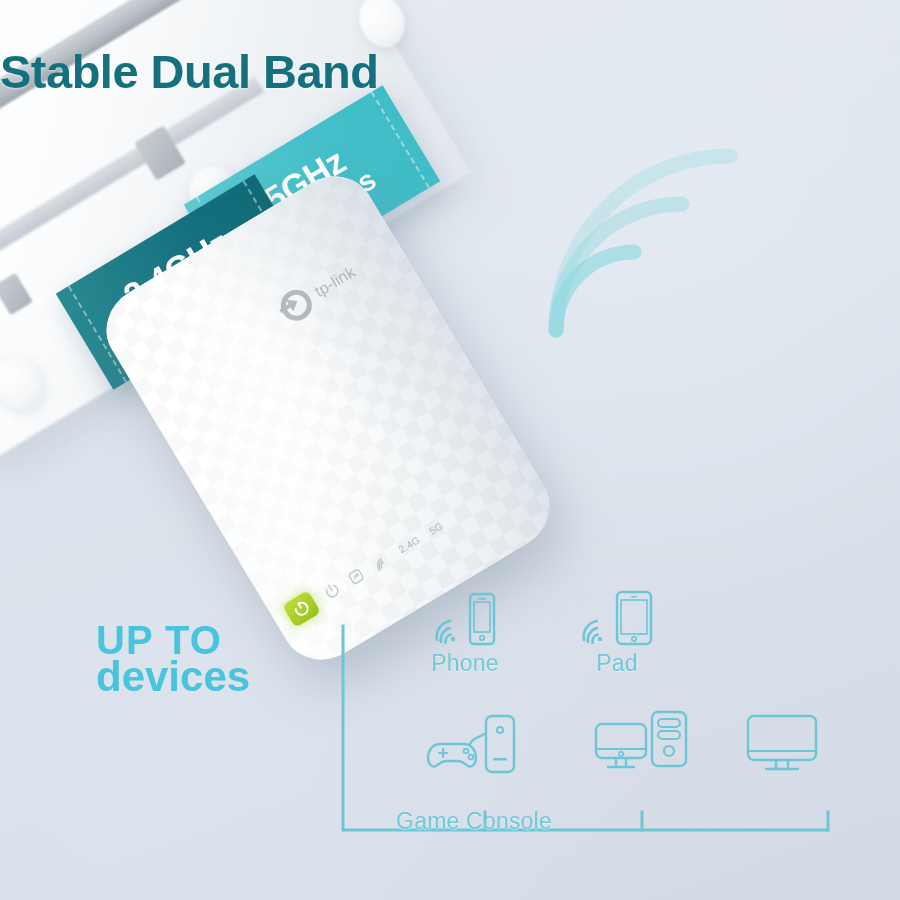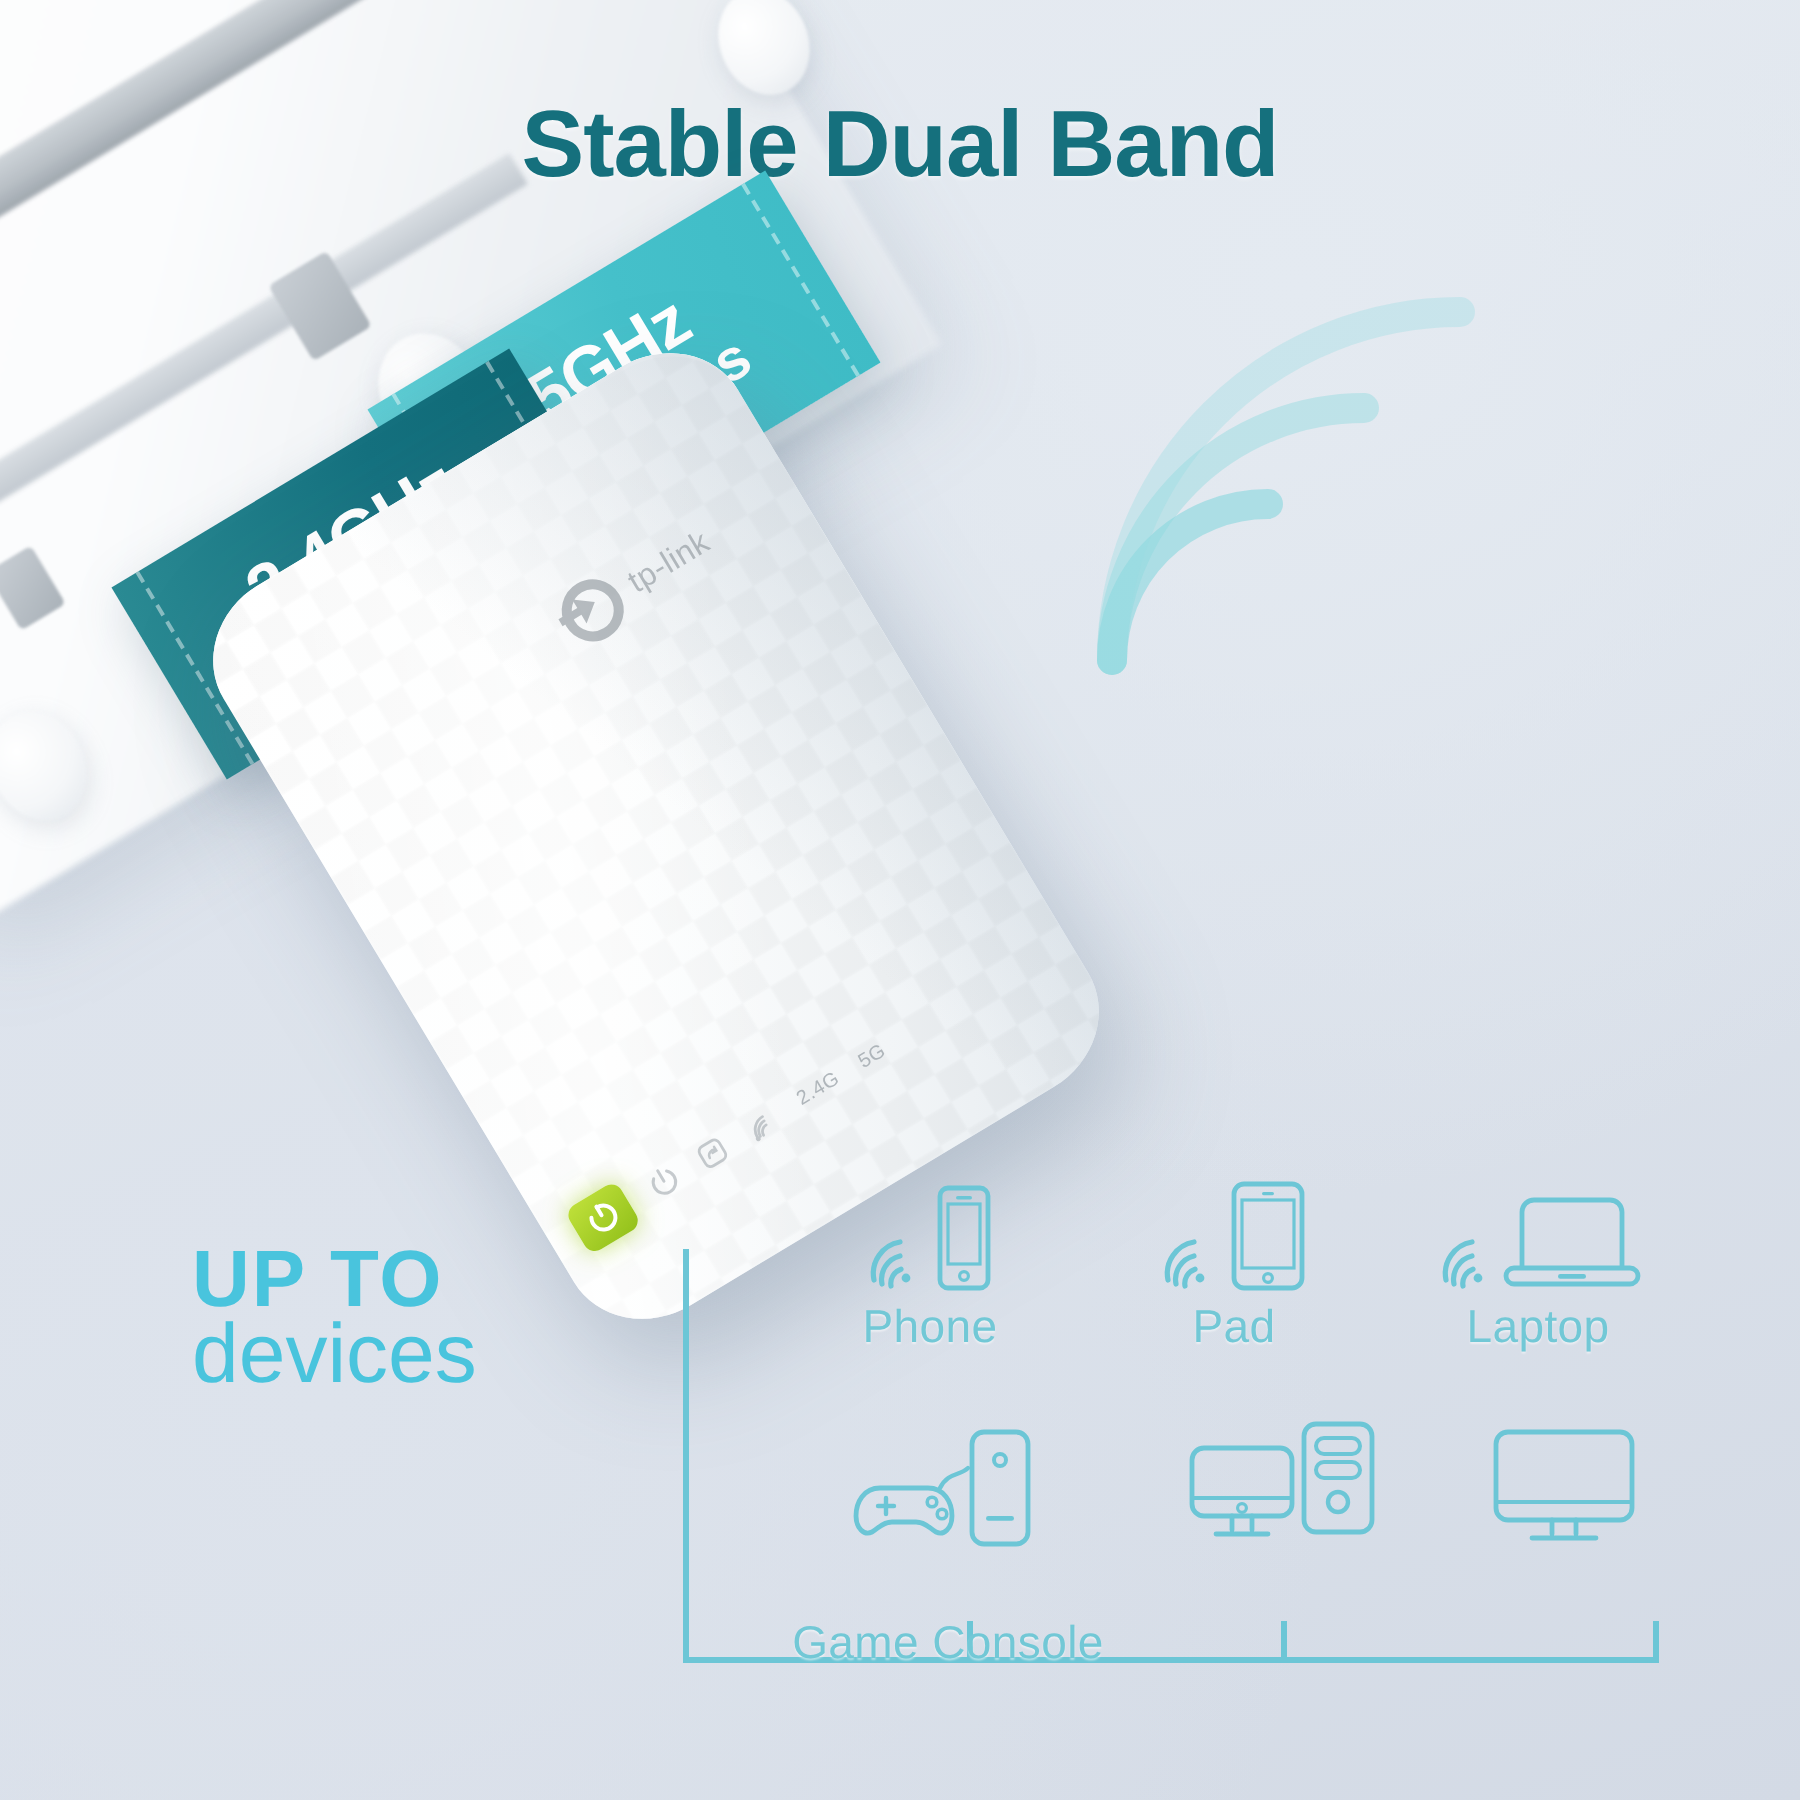--- a/index.html
+++ b/index.html
@@ -45,21 +45,21 @@
   .blob.b3{left:-4px;top:355px;width:46px;height:56px;transform:rotate(-26deg);}
   .plug-box{
     position:absolute;background:linear-gradient(150deg,#c8ced4,#aab2b9);
     filter:blur(.8px);border-radius:3px;
   }
   .plug-box.p1{left:143px;top:131px;width:34px;height:44px;transform:rotate(-31deg);}
   .plug-box.p2{left:0px;top:277px;width:26px;height:34px;transform:rotate(-31deg);}
 
   
   .headline{
-    position:absolute;left:0;top:44px;width:900px;text-align:center;
+    position:absolute;left:0;top:44px;width:900px;
     font-size:47px;font-weight:bold;letter-spacing:-.5px;
     color:#15707d;
     text-shadow:0 1px 2px rgba(255,255,255,.55);
   }
 
   
   .band{
     position:absolute;color:#fff;overflow:hidden;
     box-shadow:0 10px 26px rgba(90,120,135,.28);
   }
@@ -137,21 +137,21 @@
     display:flex;align-items:center;justify-content:center;
     box-shadow:0 0 12px rgba(170,210,50,.65);
   }
 
   
   .upto{
     position:absolute;left:96px;top:620px;width:270px;text-align:left;
   }
   .upto .l1{font-size:40px;font-weight:bold;color:#49c4dd;letter-spacing:1px;line-height:1;}
   .upto .l2{font-size:98px;font-weight:bold;color:#fdc81c;line-height:.96;letter-spacing:-2px;margin-top:2px;}
-  .upto .l3{font-size:42px;font-weight:normal;color:#49c4dd;line-height:1;margin-top:-4px;}
+  .upto .l3{font-size:42px;font-weight:bold;color:#49c4dd;line-height:1;margin-top:-4px;}
 
   
   .bracket{position:absolute;left:330px;top:600px;width:540px;height:250px;}
   .grid{position:absolute;left:382px;top:588px;width:490px;height:250px;}
   .cell{position:absolute;text-align:center;width:150px;}
   .cell .icon-row{height:58px;display:flex;align-items:flex-end;justify-content:center;gap:4px;}
   .cell .cap{
     margin-top:4px;font-size:23px;color:#72c8d6;letter-spacing:.2px;
     text-shadow:0 1px 1px rgba(255,255,255,.5);
   }
@@ -318,42 +318,20 @@
             <rect x="5" y="2" width="34" height="52" rx="5" fill="none" stroke="#6cc6d6" stroke-width="2.4"></rect>
             <rect x="9" y="10" width="26" height="34" fill="none" stroke="#6cc6d6" stroke-width="1.6"></rect>
             <rect x="19" y="6" width="6" height="1.6" rx="0.8" fill="#6cc6d6"></rect>
             <circle cx="22" cy="49" r="2.2" fill="none" stroke="#6cc6d6" stroke-width="1.6"></circle>
           </svg>
         </span>
       </div>
       <div class="cap">Pad</div>
     </div>
 
-    <div class="cell r1c3">
-      <div class="icon-row">
-        <span>
-          <svg width="30" height="32" viewBox="0 0 30 32">
-            <g fill="none" stroke="#6cc6d6" stroke-width="2.6" stroke-linecap="round">
-              <path d="M6 26 a16 16 0 0 1 13 -19"></path>
-              <path d="M10 28 a12 12 0 0 1 9 -14"></path>
-              <path d="M14.5 29 a7.5 7.5 0 0 1 5 -8.4"></path>
-            </g>
-            <circle cx="22" cy="25" r="2.2" fill="#6cc6d6"></circle>
-          </svg>
-        </span>
-        <span>
-          <svg width="70" height="50" viewBox="0 0 70 50">
-            <path d="M10 38 V10 a6 6 0 0 1 6 -6 h38 a6 6 0 0 1 6 6 V38" fill="none" stroke="#6cc6d6" stroke-width="2.4"></path>
-            <rect x="2" y="38" width="66" height="8" rx="4" fill="none" stroke="#6cc6d6" stroke-width="2.4"></rect>
-            <rect x="28" y="41" width="14" height="2.4" rx="1.2" fill="#6cc6d6"></rect>
-          </svg>
-        </span>
-      </div>
-      <div class="cap">Laptop</div>
-    </div>
 
     <div class="cell r2c1">
       <div class="icon-row">
         <span>
           <svg width="96" height="60" viewBox="0 0 96 60">
             <rect x="60" y="2" width="28" height="56" rx="6" fill="none" stroke="#6cc6d6" stroke-width="2.4"></rect>
             <circle cx="74" cy="16" r="3" fill="none" stroke="#6cc6d6" stroke-width="2"></circle>
             <rect x="67" y="44" width="14" height="2.4" rx="1.2" fill="#6cc6d6"></rect>
             <path d="M14 30 c-8 0 -12 7 -12 14 c0 6 4 10 8 8 c3 -1.5 5 -5 10 -5 h12 c5 0 7 3.5 10 5 c4 2 8 -2 8 -8 c0 -7 -4 -14 -12 -14 z" fill="none" stroke="#6cc6d6" stroke-width="2.4"></path>
             <path d="M13 39 h8 M17 35 v8" stroke="#6cc6d6" stroke-width="2.2" stroke-linecap="round"></path>

